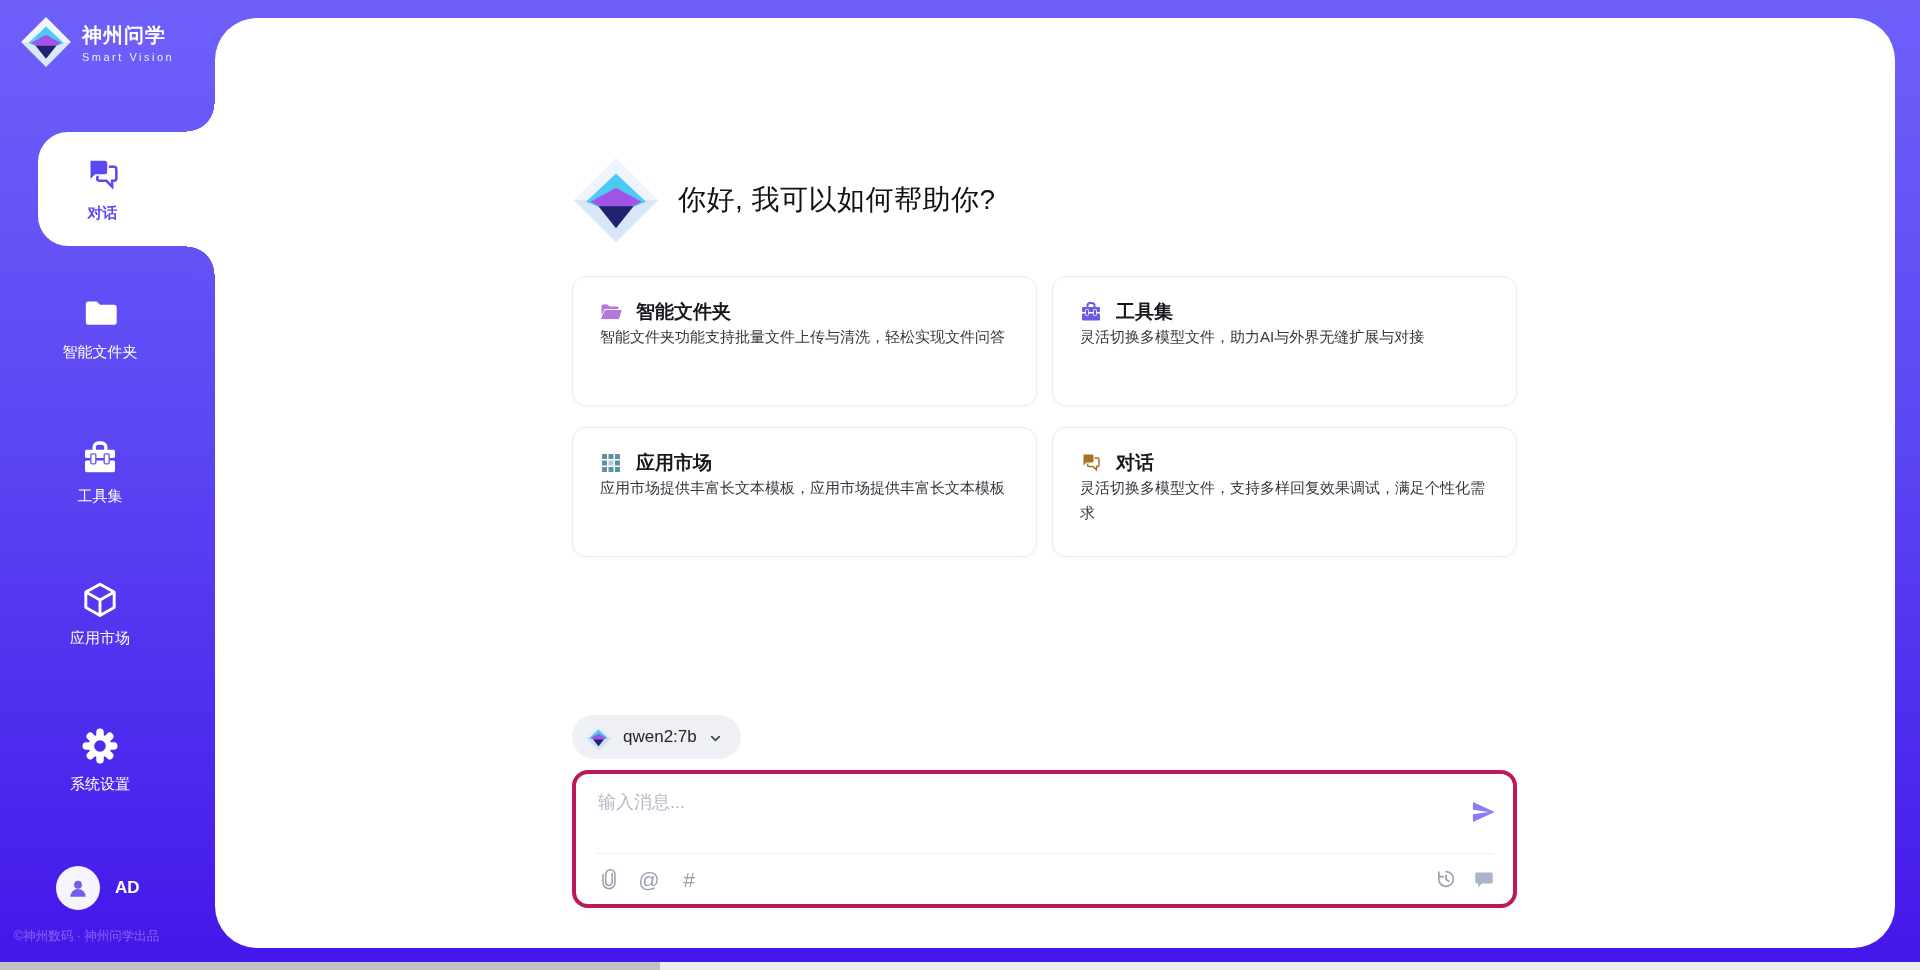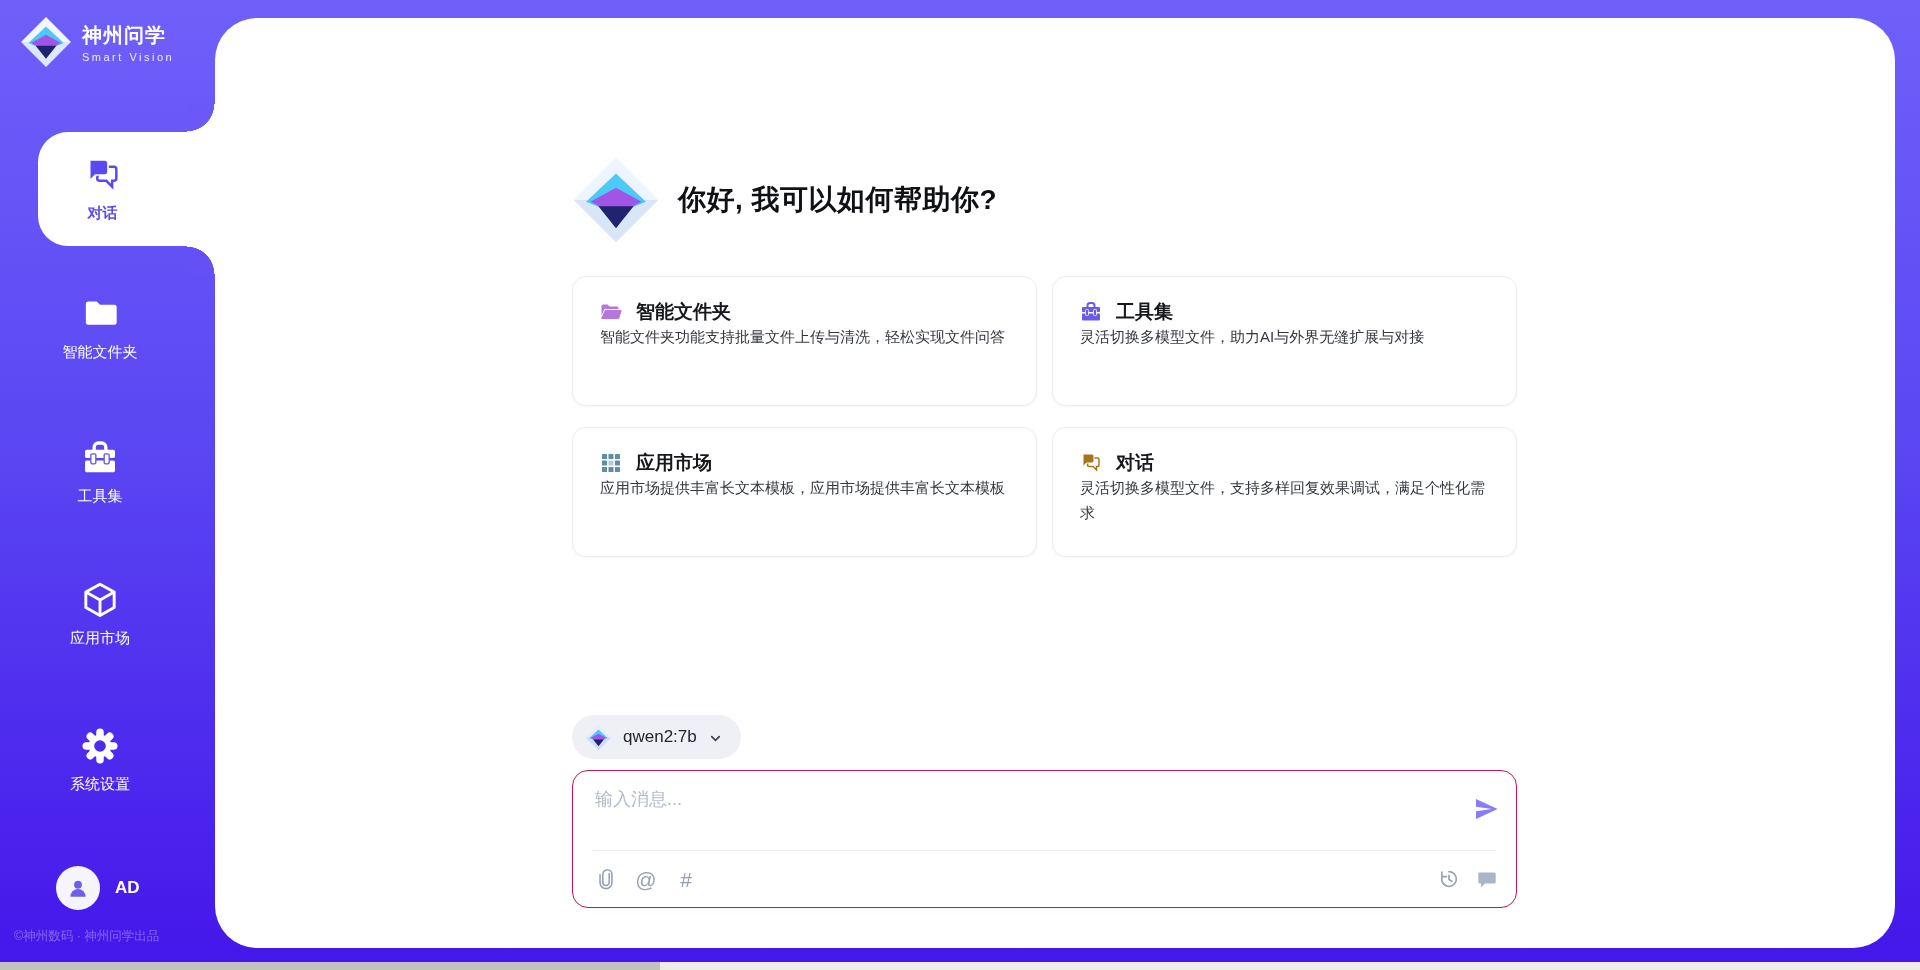--- a/index.html
+++ b/index.html
@@ -45,21 +45,21 @@
 
   .user-row { position:absolute; left:56px; top:866px; display:flex; align-items:center; gap:15px; }
   .avatar { width:44px; height:44px; border-radius:50%; background:#f6f4ff; display:flex; align-items:center; justify-content:center; }
   .avatar svg { width:26px; height:26px; }
   .user-name { color:#fff; font-size:17px; font-weight:600; }
   .copyright { position:absolute; left:14px; top:928px; width:200px; font-size:12.5px; color:rgba(255,255,255,0.32); white-space:nowrap; }
 
   
   .greeting { position:absolute; left:0; top:138px; display:flex; align-items:center; gap:18px; }
   .greeting .gem { width:88px; height:88px; }
-  .greeting-text { font-size:28px; font-weight:bold; color:#101114; letter-spacing:0.5px; }
+  .greeting-text { font-size:28px; font-weight:normal; color:#101114; letter-spacing:0.5px; }
 
   
   .cards {
     position:absolute; left:0; top:258px; width:945px;
     display:grid; grid-template-columns:465px 465px; grid-column-gap:15px; grid-row-gap:21px;
   }
   .card {
     background:#fff; border:1px solid #ececf1; border-radius:14px;
     padding:22px 26px; height:130px; cursor:pointer;
     box-shadow:0 1px 3px rgba(25,28,60,0.04);
@@ -76,21 +76,21 @@
     display:inline-flex; align-items:center; gap:11px; padding:0 18px 0 13px;
     background:#eef0f6; border-radius:22px; cursor:pointer;
   }
   .model-pill .gem { width:27px; height:27px; }
   .model-name { font-size:17px; color:#24262c; }
   .chev { width:15px; height:15px; margin-top:2px; }
 
   
   .composer {
     position:absolute; left:0; top:752px; width:945px; height:138px;
-    background:#fff; border:1px solid #be185d; border-radius:16px;
+    background:#fff; border:4px solid #be185d; border-radius:16px;
     box-shadow:0 2px 6px rgba(25,28,60,0.03);
   }
   .composer textarea {
     width:830px; height:62px; margin:16px 0 0 22px; border:none; outline:none; resize:none;
     font-family:inherit; font-size:18px; color:#2a2d33; background:transparent;
   }
   .composer textarea::placeholder { color:#b3bac7; }
   .send-btn { position:absolute; right:16px; top:24px; width:28px; height:28px; color:#8a7cf8; cursor:pointer; }
   .send-btn svg { width:100%; height:100%; }
   .composer-divider { position:absolute; left:20px; right:20px; top:79px; height:1px; background:#edeff4; }

